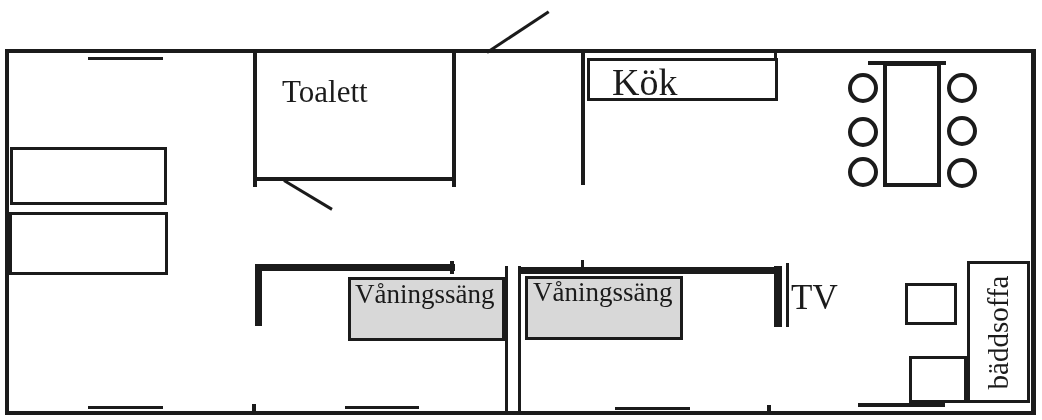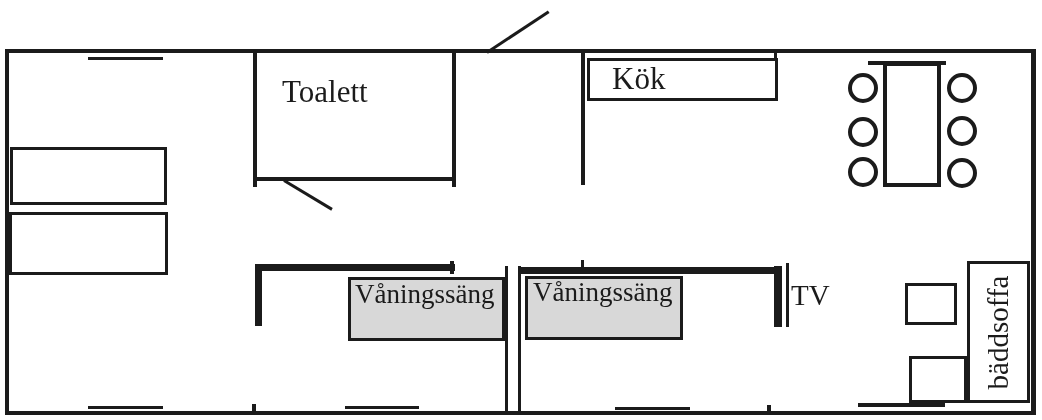--- a/index.html
+++ b/index.html
@@ -47,25 +47,25 @@
     height: 3px;
     background: var(--ink);
     transform-origin: left center;
   }
   .label {
     position: absolute;
     white-space: nowrap;
     line-height: 1.05;
   }
   .lbl-toilet   { left: 282px; top: 76px;  font-size: 31px; }
-  .lbl-kitchen  { left: 612px; top: 63px;  font-size: 31px; }
+  .lbl-kitchen  { left: 612px; top: 63px;  font-size: 38px; }
   .lbl-dblbed   { left: 13px;  top: 212px; font-size: 31px; }
   .lbl-bunk1    { left: 355px; top: 280px; font-size: 27px; }
   .lbl-bunk2    { left: 533px; top: 278px; font-size: 27px; }
-  .lbl-tv       { left: 791px; top: 280px; font-size: 29px; }
+  .lbl-tv       { left: 791px; top: 280px; font-size: 35px; }
   .sofa-wrap {
     position: absolute;
     left: 967px; top: 261px;
     width: 63px; height: 142px;
     display: flex;
     align-items: center;
     justify-content: center;
   }
   .lbl-sofa {
     font-size: 29px;

